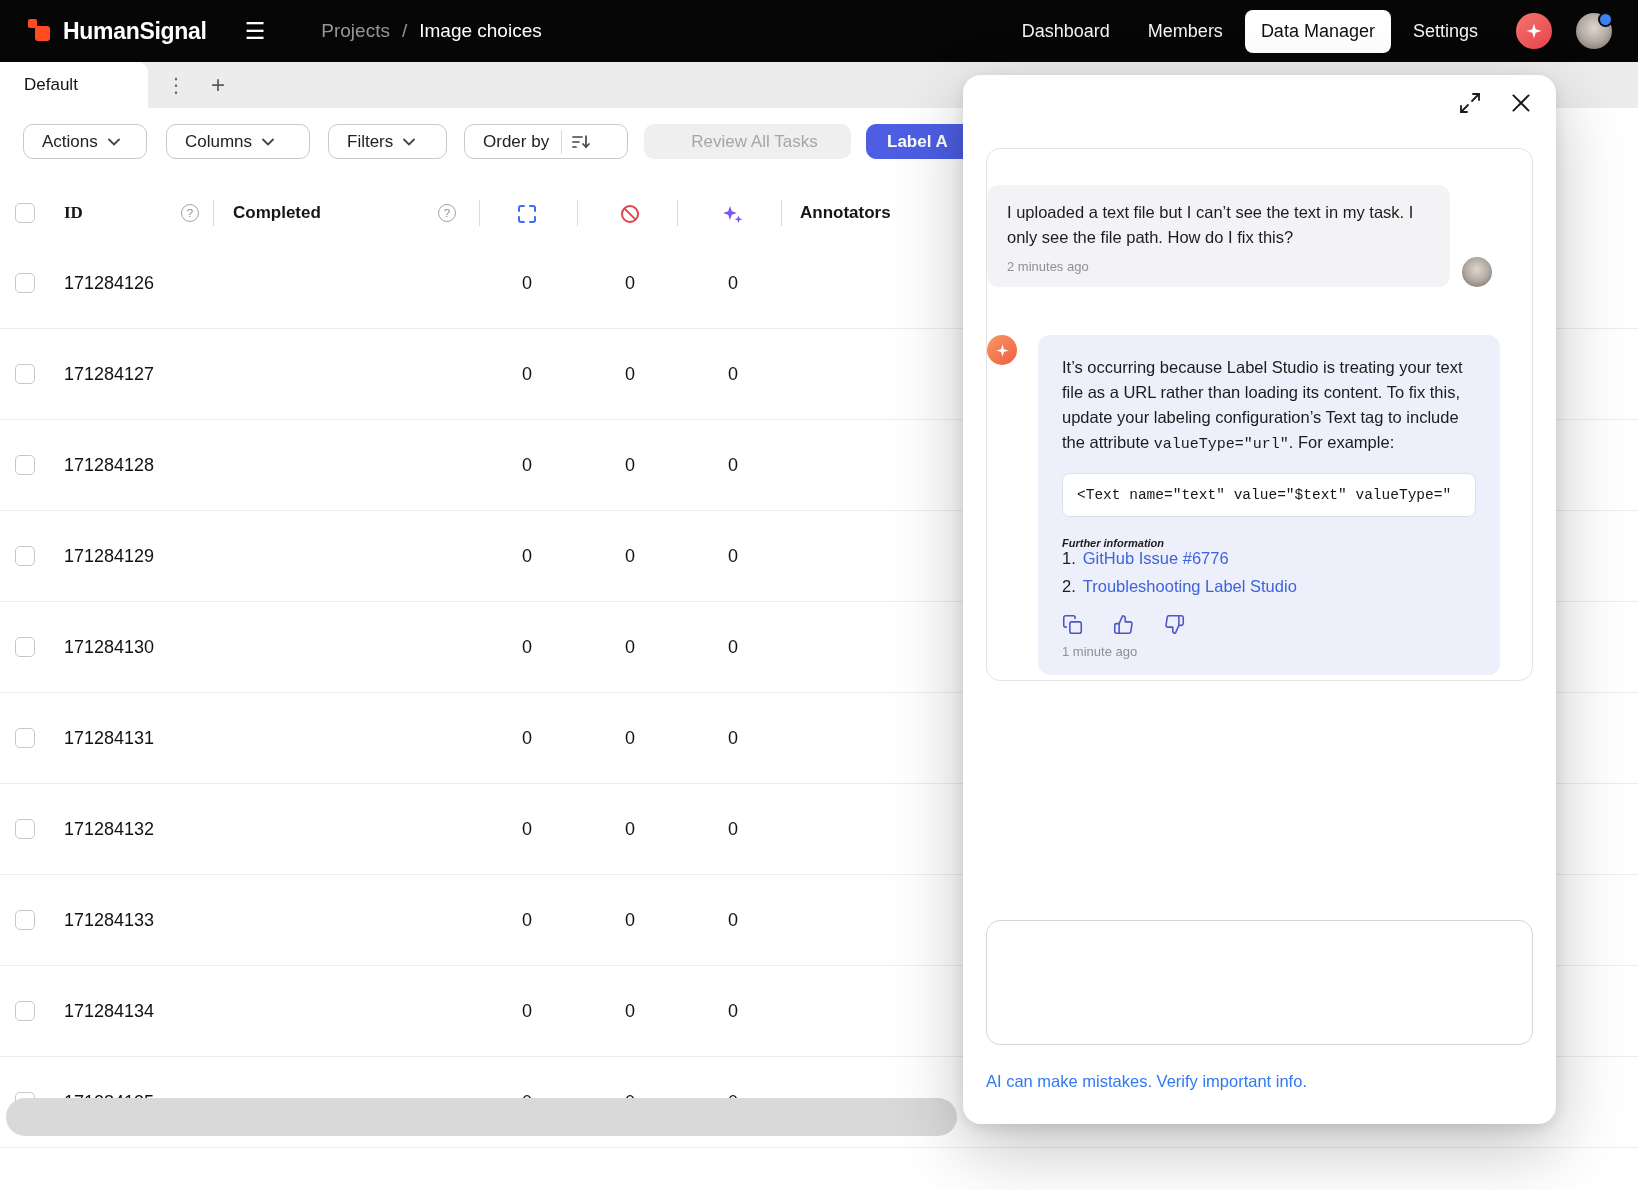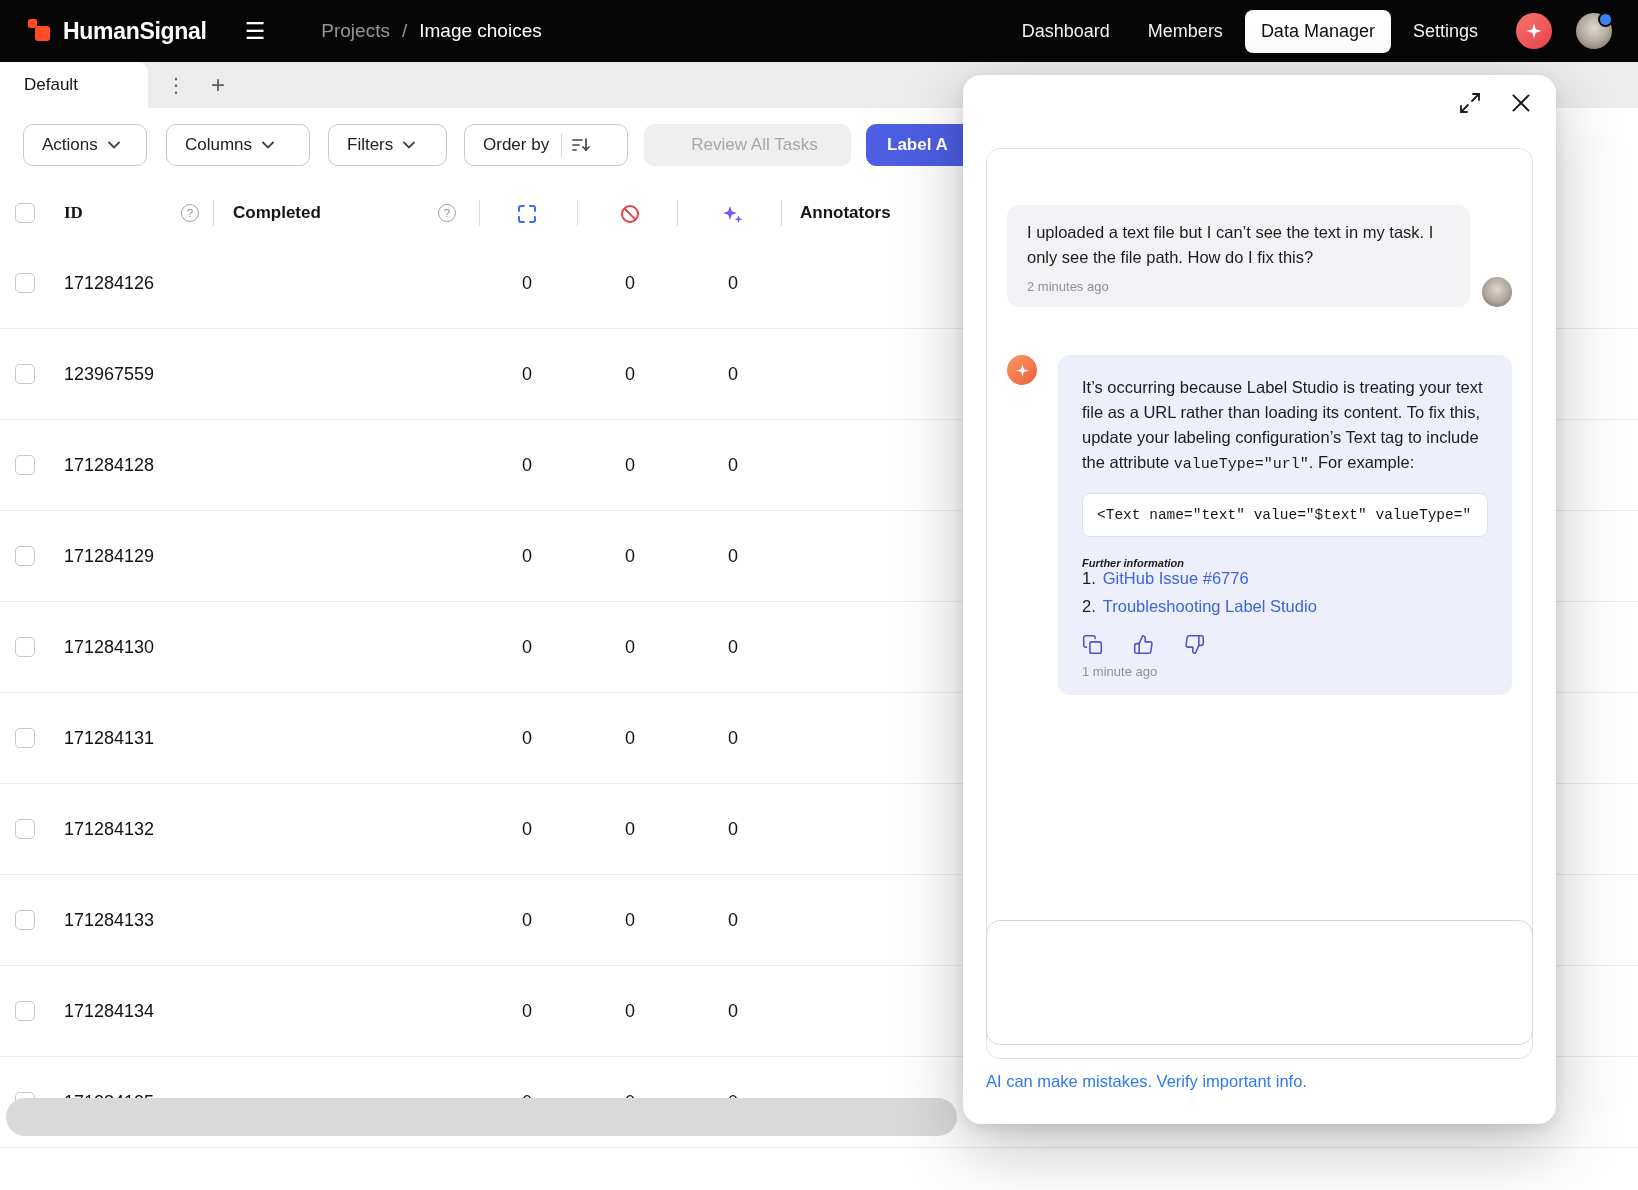--- a/index.html
+++ b/index.html
@@ -34,21 +34,21 @@
   .tab-active{position:absolute;left:0;top:0;width:148px;height:46px;background:#ffffff;
               border-top-right-radius:10px;display:flex;align-items:center;padding-left:24px;
               font-size:17px;color:#141414;box-sizing:border-box;cursor:pointer;}
   .tab-dots{position:absolute;left:164px;top:0;height:46px;width:24px;display:flex;align-items:center;
             justify-content:center;font-size:20px;color:#6b6b6b;cursor:pointer;}
   .tab-add{position:absolute;left:204px;top:0;height:46px;width:28px;display:flex;align-items:center;
            justify-content:center;font-size:24px;color:#5a5a5a;cursor:pointer;}
 
   
   .toolbar{position:absolute;top:108px;left:0;width:100%;height:80px;background:#ffffff;}
-  .btn{position:absolute;top:16px;height:42px;display:flex;align-items:center;gap:10px;
+  .btn{position:absolute;top:16px;height:35px;display:flex;align-items:center;gap:10px;
        padding:0 18px;border:1px solid #c9c9c9;border-radius:10px;background:#fff;
        font-size:17px;font-weight:500;color:#222;box-sizing:border-box;cursor:pointer;white-space:nowrap;}
   .btn-actions{left:23px;width:124px;}
   .btn-columns{left:166px;width:144px;}
   .btn-filters{left:328px;width:119px;}
   .btn-orderby{left:464px;width:164px;padding-right:12px;}
   .ob-div{width:1px;height:24px;background:#d8d8d8;margin-left:2px;}
   .btn-review{left:644px;width:207px;background:#efefef;border-color:transparent;color:#a6a6a6;
               justify-content:center;cursor:default;padding-left:32px;}
   .btn-label{left:866px;width:140px;background:#4d5ee3;border-color:#4d5ee3;color:#fff;font-weight:600;
@@ -83,22 +83,22 @@
            background:#d9d9d9;cursor:pointer;}
 
   
   .chat-panel{position:absolute;left:963px;top:75px;width:593px;height:1049px;background:#ffffff;
               border-radius:18px;box-shadow:0 24px 70px rgba(0,0,0,.24),0 4px 14px rgba(0,0,0,.10);z-index:20;}
   .panel-iconbtn{position:absolute;width:28px;height:28px;display:flex;align-items:center;justify-content:center;
                  cursor:pointer;color:#1a1a1a;}
   .btn-expand{left:493px;top:14px;}
   .btn-close{left:544px;top:14px;}
 
-  .messages{position:absolute;left:23px;top:73px;width:547px;height:911px;border:1px solid #e3e3e4;
-            border-radius:14px;box-sizing:border-box;padding:20px;overflow:hidden;}
+  .messages{position:absolute;left:23px;top:73px;width:547px;height:533px;border:1px solid #e3e3e4;
+            border-radius:14px;box-sizing:border-box;overflow:hidden;}
   .user-row{display:flex;align-items:flex-end;gap:12px;margin-top:36px;}
   .user-bubble{width:463px;box-sizing:border-box;background:#f3f3f5;border-radius:12px;padding:15px 20px 13px;}
   .bubble-text{font-size:16.5px;line-height:25px;color:#1c1c1e;}
   .msg-time{margin-top:9px;font-size:13px;color:#8f8f95;}
   .chat-avatar{width:30px;height:30px;border-radius:50%;flex:0 0 auto;}
   .ai-row{display:flex;align-items:flex-start;gap:21px;margin-top:48px;}
   .ai-avatar{background:linear-gradient(140deg,#f79a63,#ef5d3f);display:flex;align-items:center;justify-content:center;}
   .ai-bubble{width:462px;box-sizing:border-box;background:#edeffb;border-radius:12px;padding:20px 24px 16px;}
   .inline-code{font-family:"Liberation Mono","DejaVu Sans Mono",monospace;font-size:15px;}
   .code-block{margin:16px 0;background:#fff;border:1px solid #dfe0e8;border-radius:8px;padding:13px 14px;
@@ -236,21 +236,21 @@
   <div class="rows">
     <div class="row">
       <span class="cb checkbox"></span>
       <span class="rid">171284126</span>
       <span class="val v1">0</span>
       <span class="val v2">0</span>
       <span class="val v3">0</span>
     </div>
     <div class="row">
       <span class="cb checkbox"></span>
-      <span class="rid">123967559</span>
+      <span class="rid">171284127</span>
       <span class="val v1">0</span>
       <span class="val v2">0</span>
       <span class="val v3">0</span>
     </div>
     <div class="row">
       <span class="cb checkbox"></span>
       <span class="rid">171284128</span>
       <span class="val v1">0</span>
       <span class="val v2">0</span>
       <span class="val v3">0</span>

